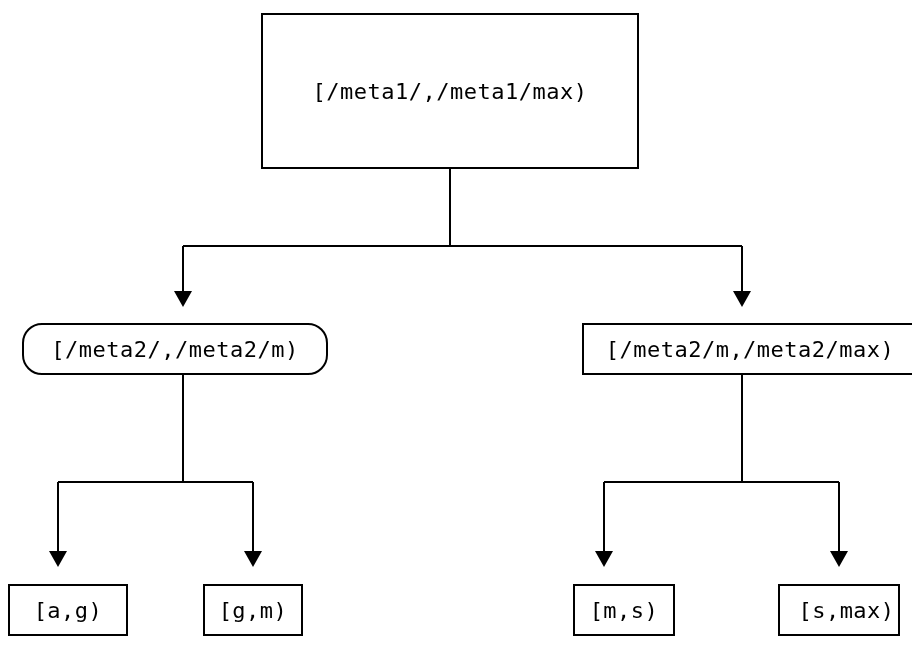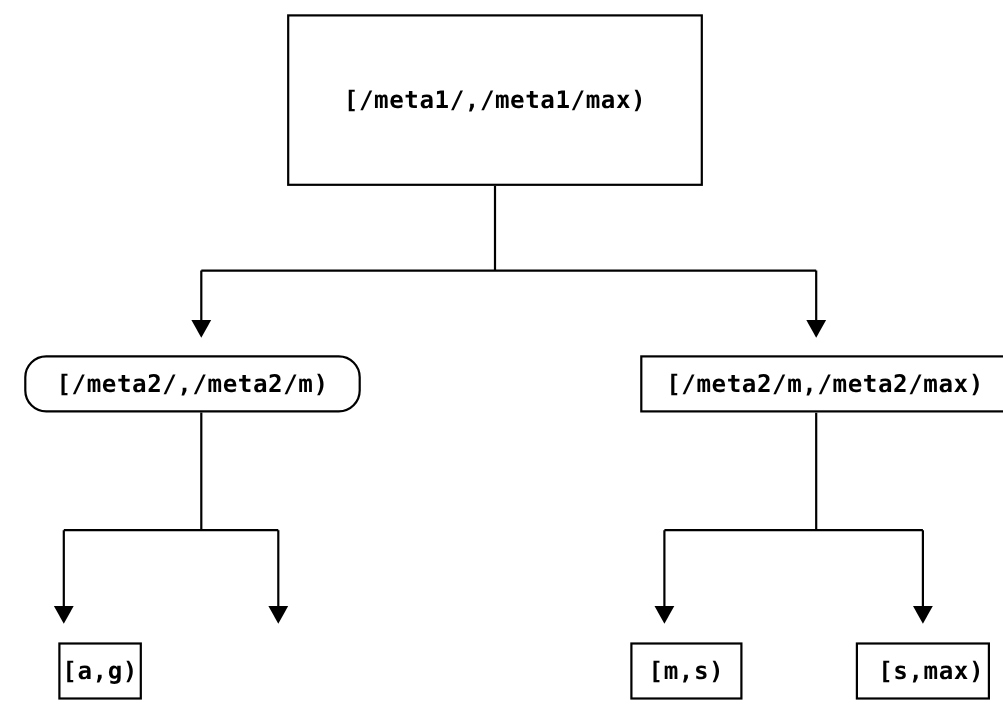--- a/index.html
+++ b/index.html
@@ -25,28 +25,28 @@
   .node {
     position: absolute;
     box-sizing: border-box;
     border: 2px solid #000000;
     background: #ffffff;
     color: #000000;
     display: flex;
     align-items: center;
     justify-content: center;
     font-size: 22px;
-    font-weight: 700;
+    font-weight: 400;
     white-space: pre;
     letter-spacing: 0.5px;
   }
   #node-root   { left: 261px; top: 13px;  width: 378px; height: 156px; }
   #node-left   { left: 22px;  top: 323px; width: 306px; height: 52px; border-radius: 20px;  }
   #node-right  { left: 582px; top: 323px; width: 336px; height: 52px;  }
-  #node-leaf-0 { left: 8px;   top: 584px; width: 76px; height: 52px; margin-left: 45px;  }
+  #node-leaf-0 { left: 8px;   top: 584px; width: 120px; height: 52px;  }
   #node-leaf-1 { left: 203px; top: 584px; width: 100px; height: 52px;  }
   #node-leaf-2 { left: 573px; top: 584px; width: 102px; height: 52px;  }
   #node-leaf-3 { left: 778px; top: 584px; width: 122px; height: 52px; padding-left: 15px;  }
 </style>
 </head>
 <body>
 
 <div class="canvas">
 
   <svg class="edges-layer" viewBox="0 0 912 652" xmlns="http://www.w3.org/2000/svg">
@@ -65,18 +65,19 @@
   </svg>
 
   <div class="node" id="node-root">[/meta1/,/meta1/max)</div>
 
   <div class="node" id="node-left">[/meta2/,/meta2/m)</div>
 
   <div class="node" id="node-right">[/meta2/m,/meta2/max)</div>
 
   <div class="node" id="node-leaf-0">[a,g)</div>
 
+  <div class="node" id="node-leaf-1">[g,m)</div>
 
   <div class="node" id="node-leaf-2">[m,s)</div>
 
   <div class="node" id="node-leaf-3">[s,max)</div>
 
 </div>
 
 </body></html>

